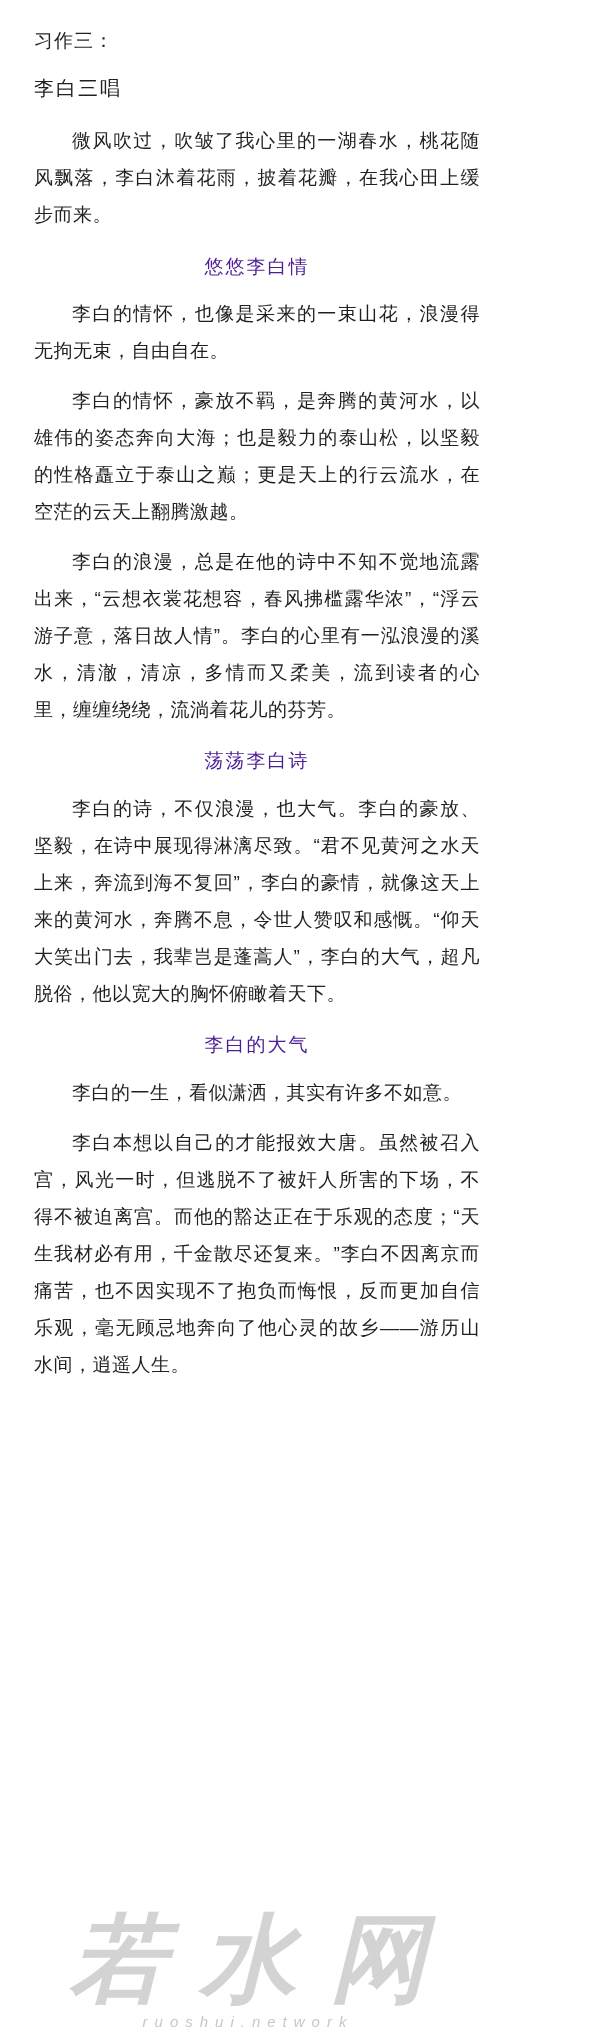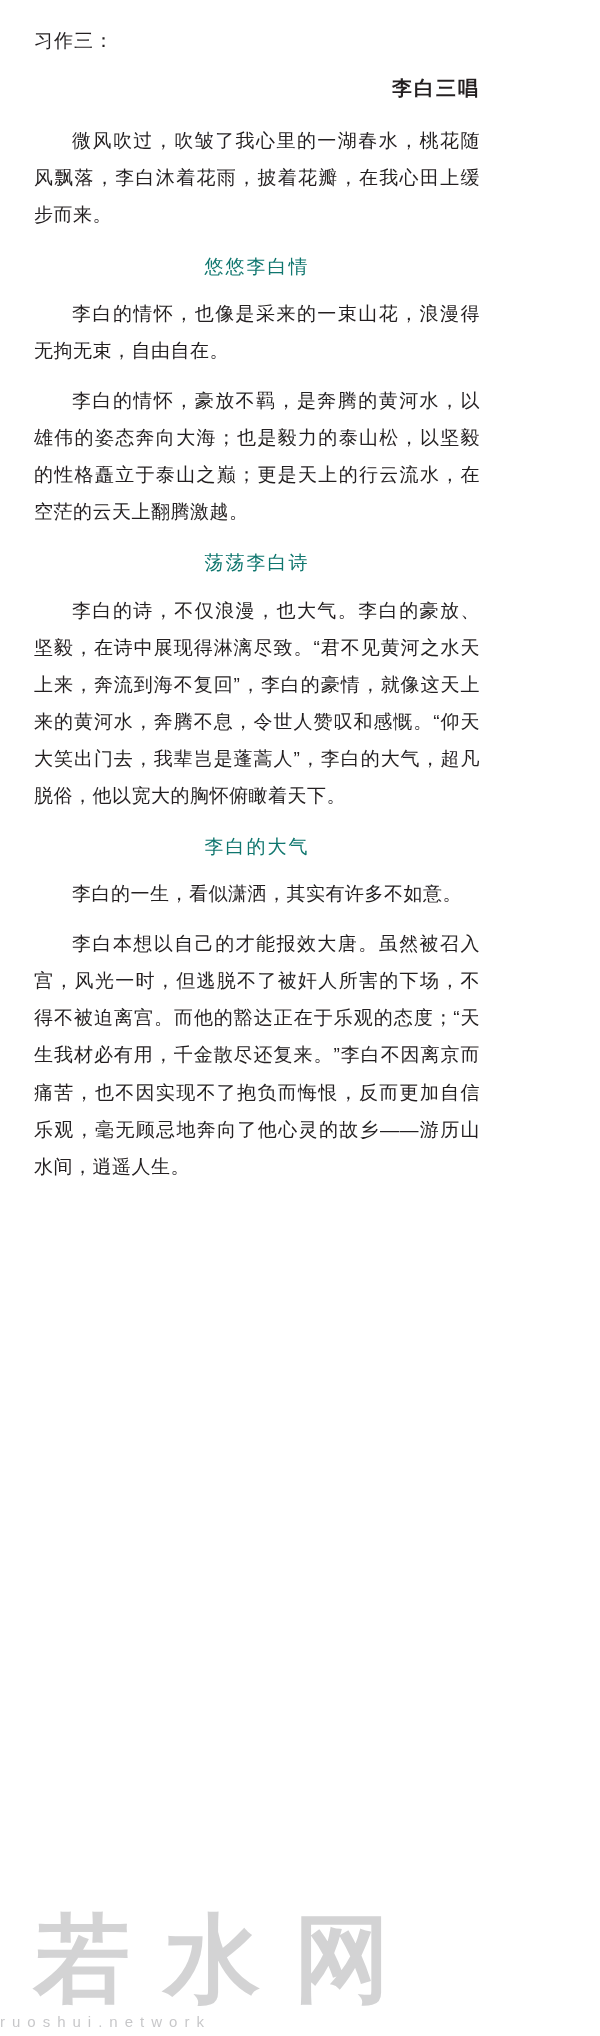--- a/index.html
+++ b/index.html
@@ -22,30 +22,30 @@
   }
   .doc-heading {
     font-size: 19px;
     color: #231f20;
     letter-spacing: 1px;
     margin: 0 0 16px 0;
     line-height: 1.6;
   }
   .doc-title {
     font-size: 20px;
-    font-weight: bold;
+    font-weight: normal;
     color: #231f20;
-    text-align: right;
+    text-align: left;
     letter-spacing: 2px;
     margin: 8px 0 18px 0;
     line-height: 1.6;
   }
   .section-title {
     font-size: 19px;
-    color: #0f766e;
+    color: #4c1d95;
     text-align: center;
     letter-spacing: 2px;
     margin: 18px 0 10px 0;
     line-height: 1.6;
   }
   p.para {
     font-size: 19px;
     color: #231f20;
     line-height: 1.95;
     margin: 13px 0 10px 0;
@@ -56,21 +56,23 @@
   }
   .watermark {
     position: absolute;
     left: 0;
     right: 0;
     bottom: 6px;
     height: 130px;
     pointer-events: none;
     display: flex;
     flex-direction: column;
+    align-items: center;
     justify-content: flex-end;
+    font-style: italic;
   }
   .watermark-main {
     font-size: 96px;
     font-weight: bold;
     color: rgba(120,120,125,0.33);
     letter-spacing: 34px;
     text-indent: 34px;
     line-height: 1;
     white-space: nowrap;
   }
@@ -95,20 +97,21 @@
 
     <div class="doc-heading">习作三：</div>
 
     <div class="doc-title">李白三唱</div>
 
     <p class="para">微风吹过，吹皱了我心里的一湖春水，桃花随风飘落，李白沐着花雨，披着花瓣，在我心田上缓步而来。</p>
 
     <div class="section-title">悠悠李白情</div>
     <p class="para">李白的情怀，也像是采来的一束山花，浪漫得无拘无束，自由自在。</p>
     <p class="para">李白的情怀，豪放不羁，是奔腾的黄河水，以雄伟的姿态奔向大海；也是毅力的泰山松，以坚毅的性格矗立于泰山之巅；更是天上的行云流水，在空茫的云天上翻腾激越。</p>
+    <p class="para">李白的浪漫，总是在他的诗中不知不觉地流露出来，“云想衣裳花想容，春风拂槛露华浓”，“浮云游子意，落日故人情”。李白的心里有一泓浪漫的溪水，清澈，清凉，多情而又柔美，流到读者的心里，缠缠绕绕，流淌着花儿的芬芳。</p>
 
     <div class="section-title">荡荡李白诗</div>
     <p class="para">李白的诗，不仅浪漫，也大气。李白的豪放、坚毅，在诗中展现得淋漓尽致。“君不见黄河之水天上来，奔流到海不复回”，李白的豪情，就像这天上来的黄河水，奔腾不息，令世人赞叹和感慨。“仰天大笑出门去，我辈岂是蓬蒿人”，李白的大气，超凡脱俗，他以宽大的胸怀俯瞰着天下。</p>
 
     <div class="section-title">李白的大气</div>
     <p class="para">李白的一生，看似潇洒，其实有许多不如意。</p>
     <p class="para">李白本想以自己的才能报效大唐。虽然被召入宫，风光一时，但逃脱不了被奸人所害的下场，不得不被迫离宫。而他的豁达正在于乐观的态度；“天生我材必有用，千金散尽还复来。”李白不因离京而痛苦，也不因实现不了抱负而悔恨，反而更加自信乐观，毫无顾忌地奔向了他心灵的故乡——游历山水间，逍遥人生。</p>
 
   </div>
 

